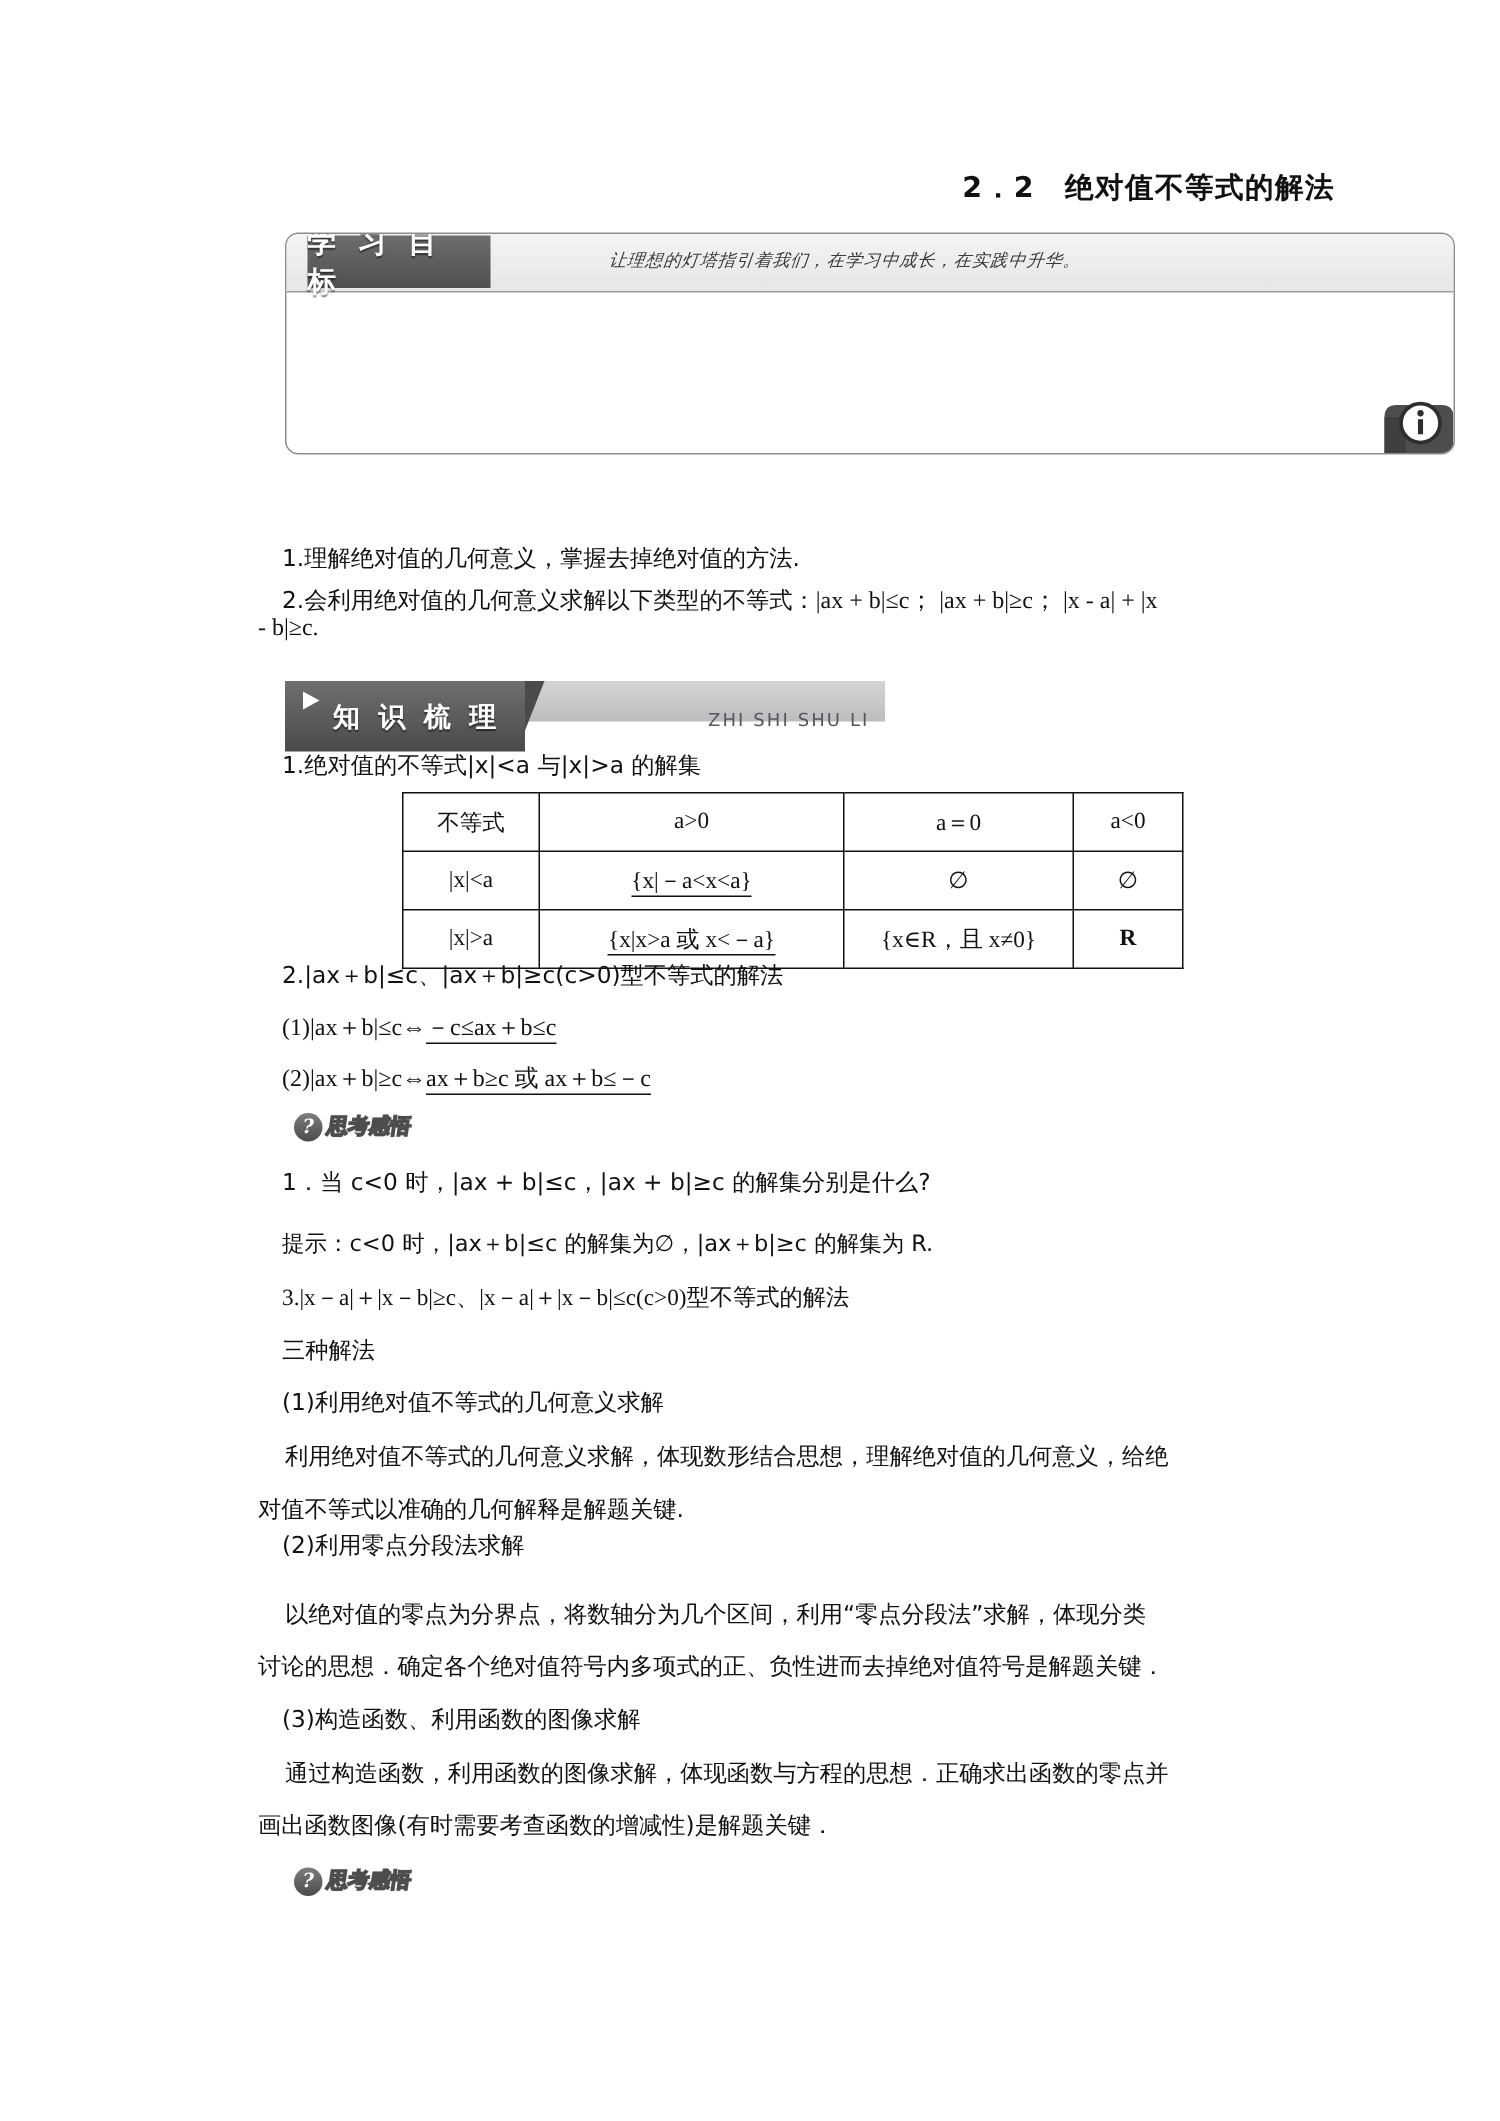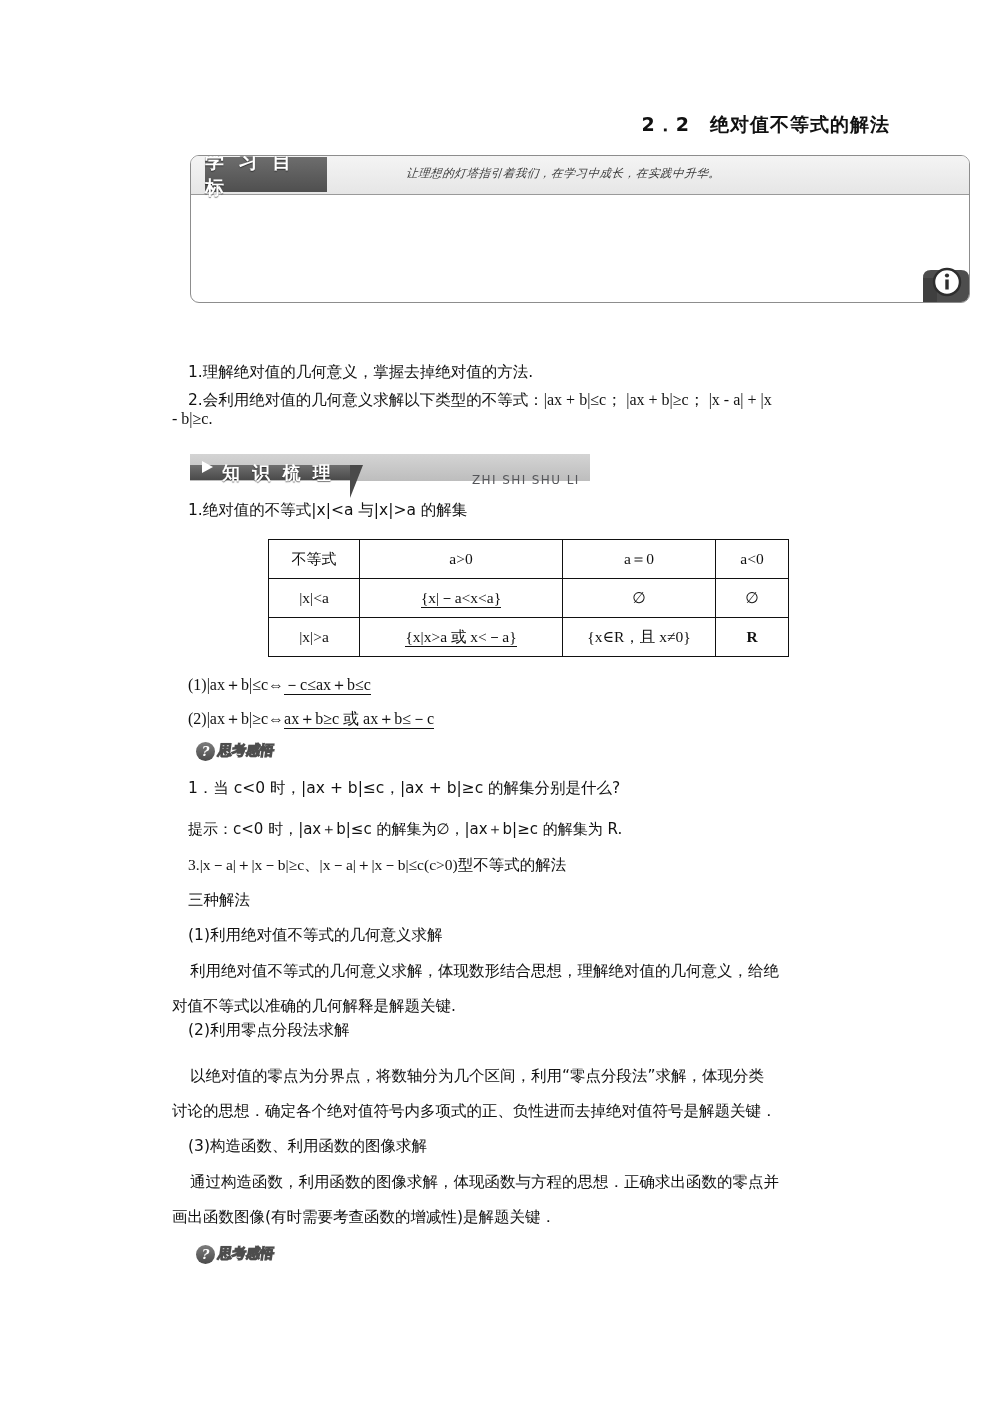--- a/index.html
+++ b/index.html
@@ -65,21 +65,21 @@
 
   
   .kbanner{
     position:absolute;left:190px;top:450px;width:400px;height:34px;
   }
   .kband{
     position:absolute;left:0;top:4px;width:400px;height:27px;
     background:linear-gradient(#d4d4d4,#bdbdbd);
   }
   .ktab{
-    position:absolute;left:0;top:15px;width:160px;height:15px;
+    position:absolute;left:0;top:4px;width:160px;height:47px;
     background:linear-gradient(#6f6f6f,#4a4a4a);
     display:flex;align-items:center;
     color:#fff;font-family:"DejaVu Sans","Liberation Sans",sans-serif;
     font-weight:700;font-size:18px;letter-spacing:3px;
     padding-left:32px;box-sizing:border-box;
     text-shadow:0 1px 1px rgba(0,0,0,.55);
   }
   .ktab:after{
     content:"";position:absolute;right:-13px;top:0;
     border-top:33px solid #4a4a4a;border-right:13px solid transparent;
@@ -93,21 +93,21 @@
     position:absolute;left:282px;top:10px;
     font-family:"DejaVu Sans","Liberation Sans",sans-serif;
     font-size:12px;letter-spacing:1.4px;color:#55565a;margin-top:13px;
   }
 
   
   .tbl{
     position:absolute;left:268px;top:528px;
     border-collapse:collapse;
     font-family:"Liberation Serif","DejaVu Serif",serif;
-    font-size:15.5px;color:#111;margin-top:11px;
+    font-size:15.5px;color:#111;
   }
   .tbl td{
     border:1.3px solid #111;
     text-align:center;vertical-align:middle;
     height:34px;padding:2px 6px;
   }
   .tbl td.c0{width:78px;}
   .tbl td.c1{width:190px;}
   .tbl td.c2{width:140px;}
   .tbl td.c3{width:60px;}
@@ -183,20 +183,21 @@
     </tr>
     <tr>
       <td class="c0">|x|&gt;a</td>
       <td class="c1"><span class="up">{x|x&gt;a 或 x&lt;－a}</span></td>
       <td class="c2">{x∈R，且 x≠0}</td>
       <td class="c3"><b class="rb">R</b></td>
     </tr>
   </tbody>
     </table>
 
+  <div class="ln" style="left:188px;top:640px;">2.|ax＋b|≤c、|ax＋b|≥c(c&gt;0)型不等式的解法</div>
   <div class="serifln" style="left:188px;top:675px;">
     <span>(1)|ax＋b|≤c⇔</span><span class="up">－c≤ax＋b≤c</span>
   </div>
   <div class="serifln" style="left:188px;top:709px;">
     <span>(2)|ax＋b|≥c⇔</span><span class="up">ax＋b≥c 或 ax＋b≤－c</span>
   </div>
 
   <div class="sk" style="left:196px;top:740px;">
     <span class="q">?</span>
     <span class="t">思考感悟</span>

